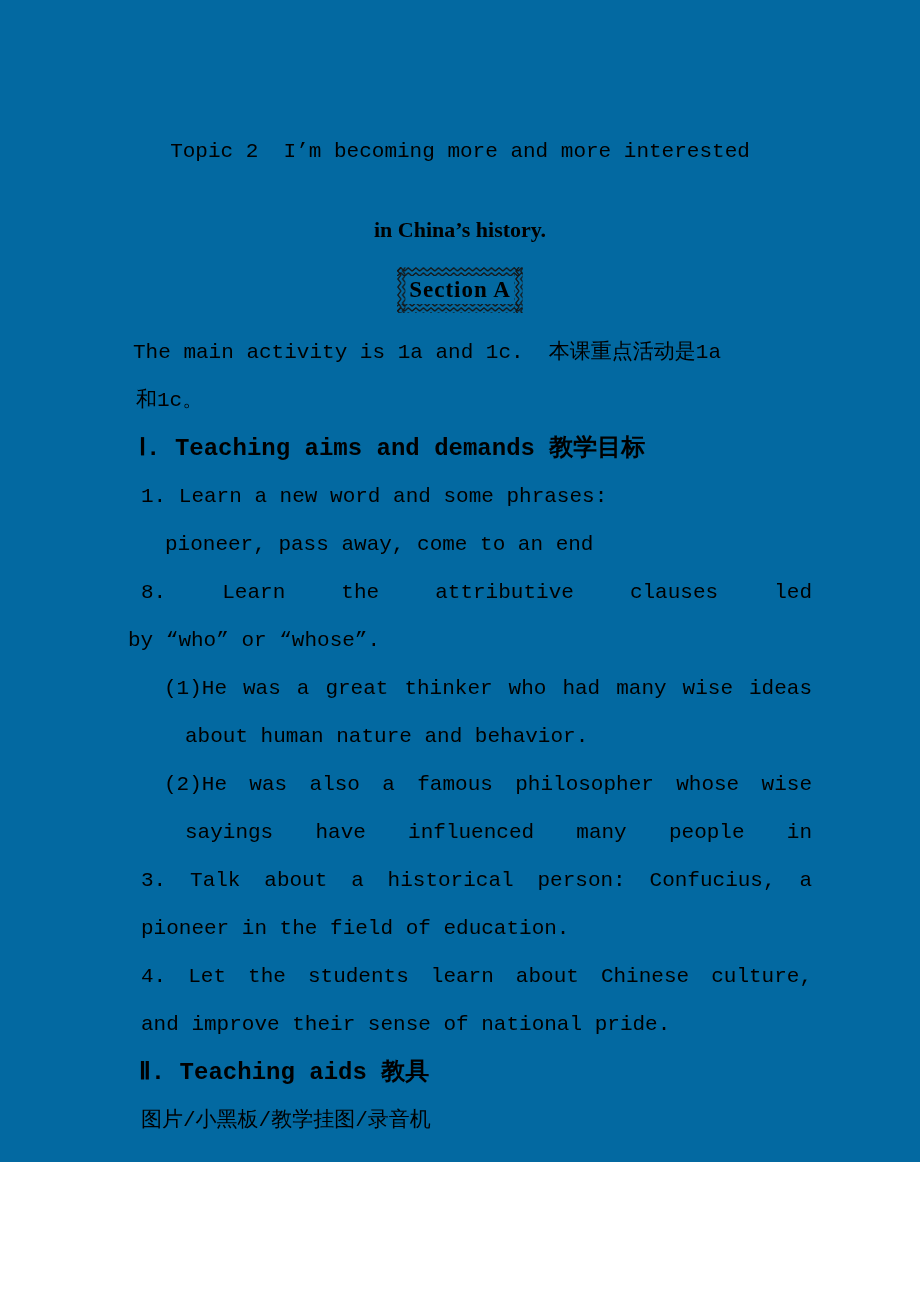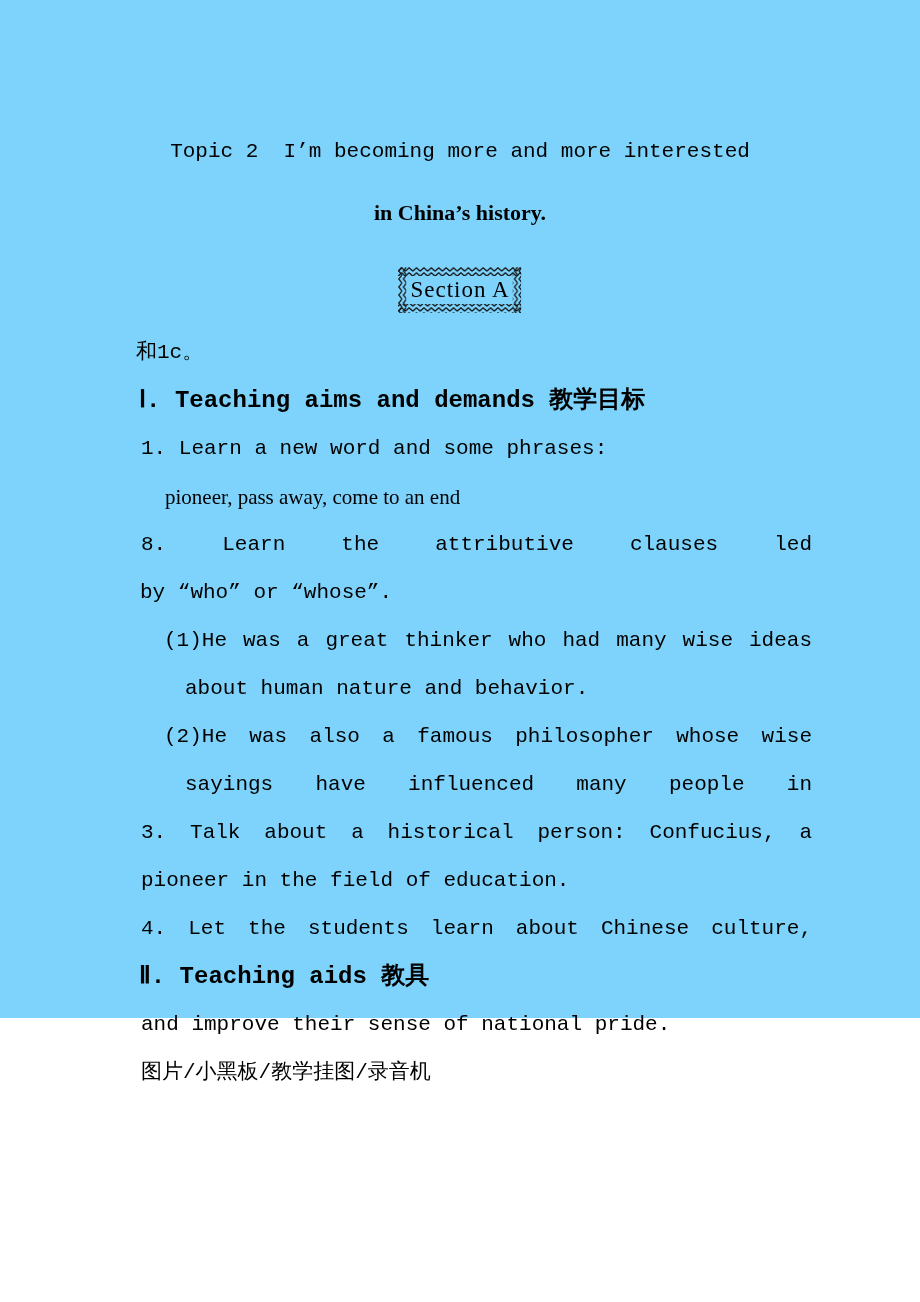--- a/index.html
+++ b/index.html
@@ -5,33 +5,33 @@
   html, body { margin: 0; padding: 0; }
   body {
     width: 920px; height: 1302px;
     background: #ffffff;
     color: #000000;
     font-family: "Liberation Mono", "DejaVu Sans Mono", monospace;
     overflow: hidden;
   }
   .page {
     position: relative;
-    width: 920px; height: 1018px;
-    background: #7dd3fc;
+    width: 920px; height: 1162px;
+    background: #0369a1;
   }
   
   .title1 {
     position: absolute; top: 137px; left: 0; width: 920px;
     text-align: center;
     font-size: 21px; line-height: 30px;
     white-space: pre;
     font-family: "Liberation Mono", "DejaVu Sans Mono", monospace;
   }
   .title2 {
-    position: absolute; top: 197px; left: 0; width: 920px;
+    position: absolute; top: 214px; left: 0; width: 920px;
     text-align: center;
     font-family: "Liberation Serif", "DejaVu Serif", serif;
     font-weight: bold;
     font-size: 22px; line-height: 32px;
   }
   
   .badge-row {
     position: absolute; top: 267px; left: 0; width: 920px;
     text-align: center;
   }
@@ -40,21 +40,21 @@
     display: inline-block;
     padding: 8px 12px;
   }
   .badge .zz {
     position: absolute; left: 0; top: 0;
     width: 100%; height: 100%;
   }
   .badge-text {
     position: relative;
     font-family: "Liberation Serif", "DejaVu Serif", serif;
-    font-weight: normal;
+    font-weight: bold;
     font-size: 23px; line-height: 30px;
     letter-spacing: 1px;
   }
   
   .content {
     position: absolute;
     left: 128px; top: 329px;
     width: 684px;
   }
   .ln {
@@ -62,26 +62,26 @@
     font-size: 21px;
     white-space: pre;
     font-family: "Liberation Mono", "DejaVu Sans Mono", monospace;
   }
   .ln.bold { font-weight: bold; font-size: 24px; }
   .just {
     white-space: normal;
     text-align: justify;
     text-align-last: justify;
   }
-  .i0  { margin-left: 12px; }
+  .i0  { margin-left: 0; }
   .i2  { margin-left: 8px; }
   .i5  { margin-left: 5px; }
   .ih  { margin-left: 11px; }
   .it  { margin-left: 13px; }
-  .ip  { margin-left: 37px; font-family: Liberation Serif, serif; }
+  .ip  { margin-left: 37px; }
   .is  { margin-left: 36px; }
   .isc { margin-left: 57px; }
 </style>
 </head>
 <body>
 
 <div class="page">
 
   <div class="title1">Topic 2  I’m becoming more and more interested</div>
   <div class="title2">in China’s history.</div>
@@ -100,31 +100,32 @@
         <rect x="0" y="0" width="133" height="9" fill="url(#zzh)"></rect>
         <rect x="0" y="37" width="133" height="9" fill="url(#zzh)"></rect>
         <rect x="0" y="0" width="9" height="46" fill="url(#zzv)"></rect>
         <rect x="124" y="0" width="9" height="46" fill="url(#zzv)"></rect>
       </svg>
       <span class="badge-text">Section A</span>
     </span>
   </div>
 
   <div class="content">
+    <div class="ln i5">The main activity is 1a and 1c.  本课重点活动是1a</div>
     <div class="ln i2">和1c。</div>
     <div class="ln ih bold">Ⅰ. Teaching aims and demands 教学目标</div>
     <div class="ln it">1. Learn a new word and some phrases:</div>
     <div class="ln ip">pioneer, pass away, come to an end</div>
     <div class="ln it just">8. Learn the attributive clauses led</div>
     <div class="ln i0">by “who” or “whose”.</div>
     <div class="ln is just">(1)He was a great thinker who had many wise ideas</div>
     <div class="ln isc">about human nature and behavior.</div>
     <div class="ln is just">(2)He was also a famous philosopher whose wise</div>
     <div class="ln isc just">sayings have influenced many people in</div>
     <div class="ln it just">3. Talk about a historical person: Confucius, a</div>
     <div class="ln it">pioneer in the field of education.</div>
     <div class="ln it just">4. Let the students learn about Chinese culture,</div>
+    <div class="ln it">and improve their sense of national pride.</div>
     <div class="ln ih bold">Ⅱ. Teaching aids 教具</div>
-    <div class="ln it">and improve their sense of national pride.</div>
     <div class="ln it">图片/小黑板/教学挂图/录音机</div>
   </div>
 
 </div>
 
 </body></html>

